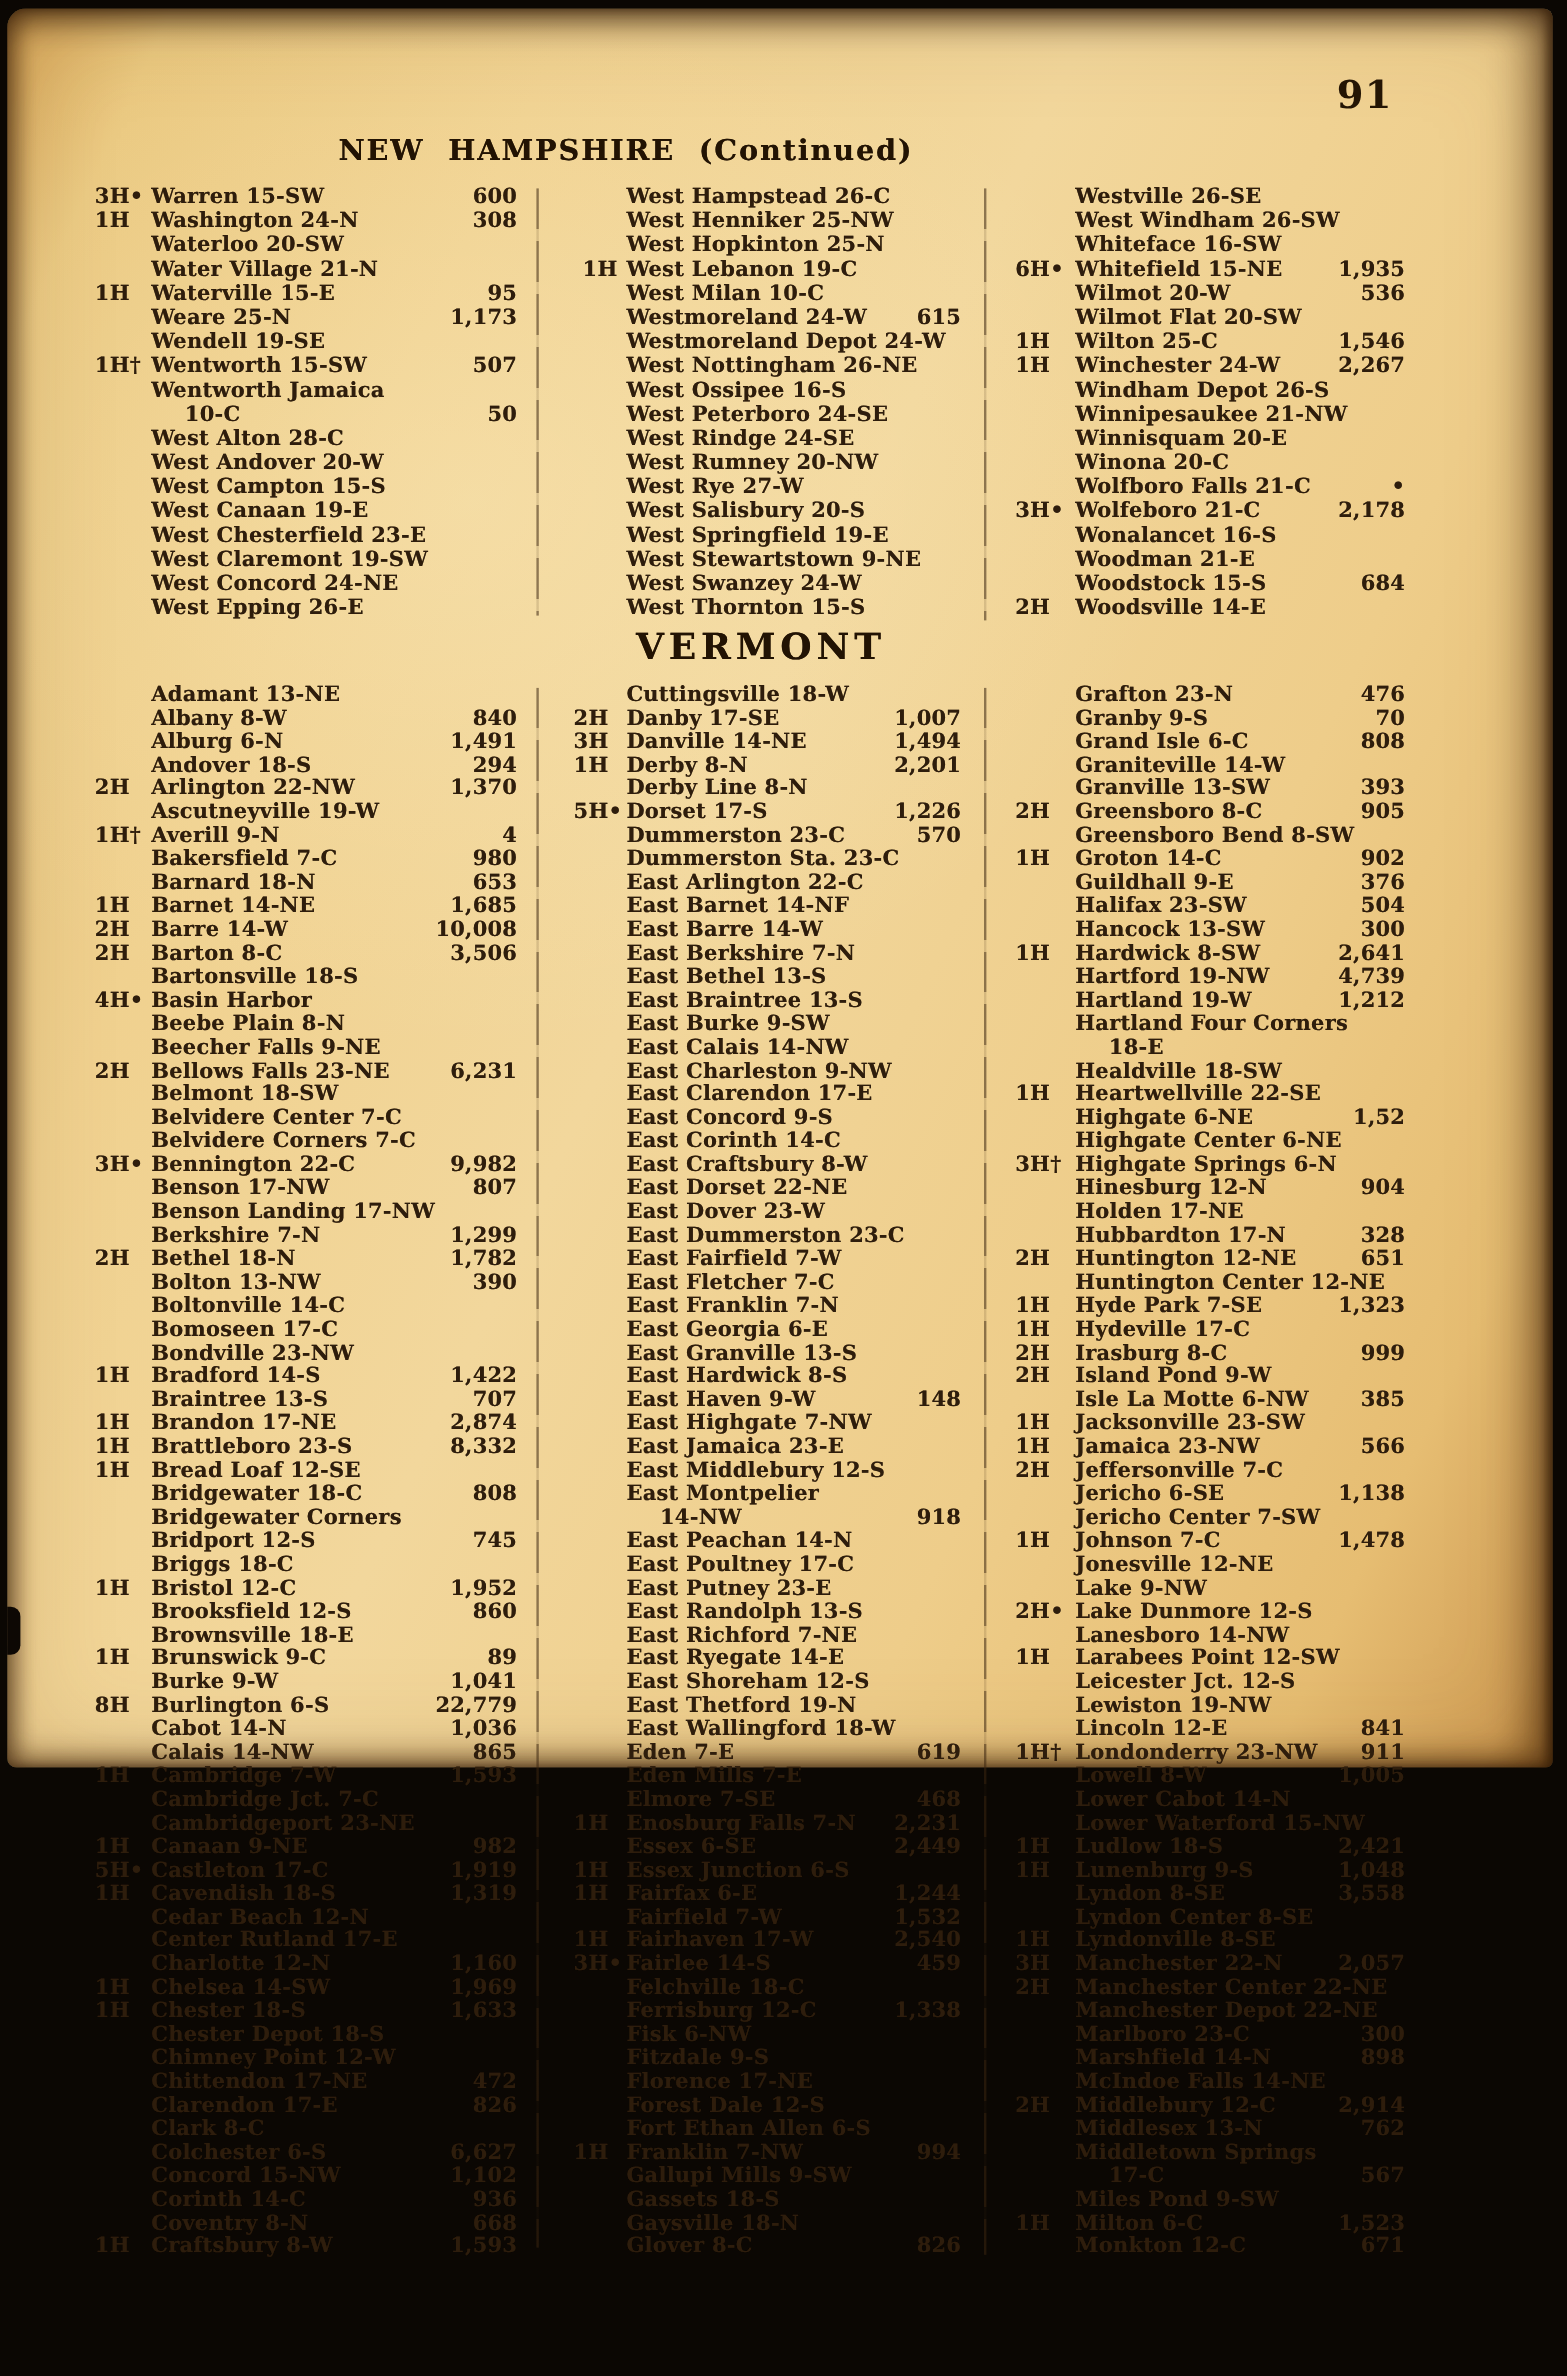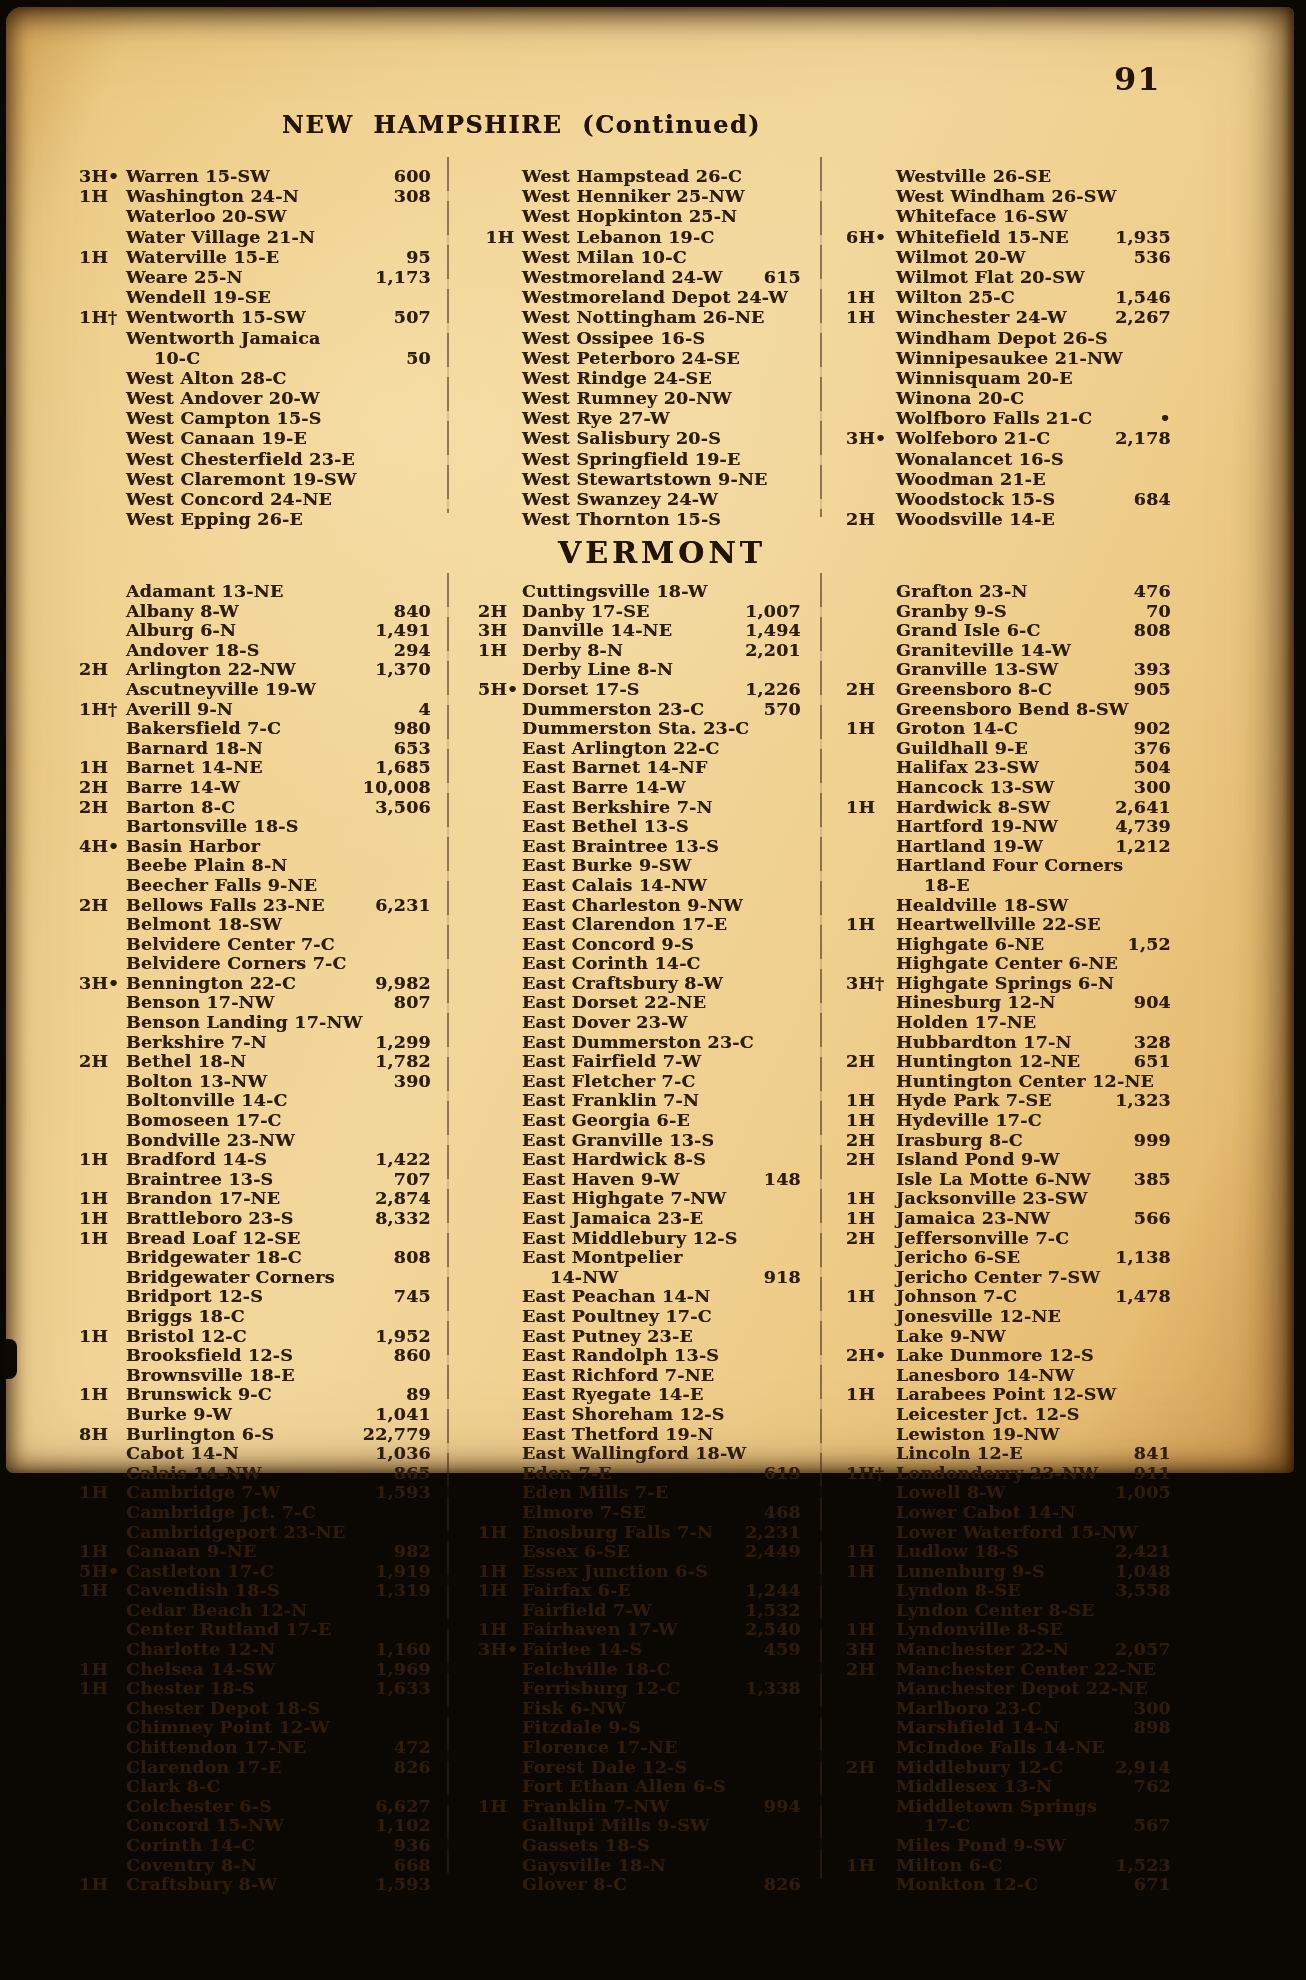--- a/index.html
+++ b/index.html
@@ -25,22 +25,22 @@
   .ink{color:#2a1a09;}
   #page-number{
     position:absolute;left:1108px;top:53px;
     font-size:32px;font-weight:700;letter-spacing:1px;color:#241504;
   }
   .sec-title{
     position:absolute;font-weight:700;color:#221303;white-space:nowrap;
     text-shadow:0 0 .5px rgba(40,22,6,.8);
   }
   #nh-title{left:276px;top:103px;font-size:24px;letter-spacing:1.5px;word-spacing:10px;}
-  #vt-title{left:552px;top:515px;font-size:30px;letter-spacing:4px;margin-top:13px;}
-  .col{position:absolute;margin-top:12px;}
+  #vt-title{left:524px;top:515px;font-size:30px;letter-spacing:4px;}
+  .col{position:absolute;}
   .row{
     display:flex;white-space:nowrap;
     font-size:17.5px;font-weight:700;color:#2e1d0c;
     letter-spacing:.2px;
     text-shadow:0 0 .4px rgba(46,29,12,.65);
   }
   .nh .row{height:20.2px;line-height:20.2px;}
   .vt .row{height:19.6px;line-height:19.6px;}
   .row .p{flex:0 0 auto;}
   .col-a .p{width:47px;}

